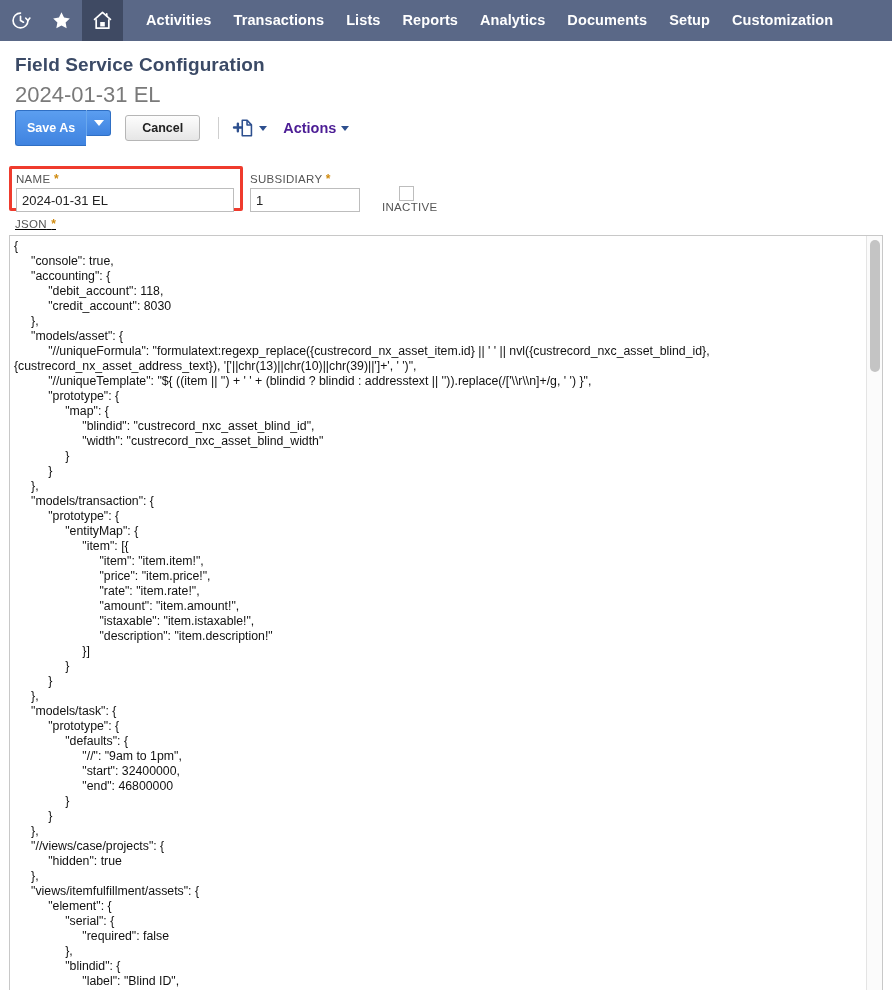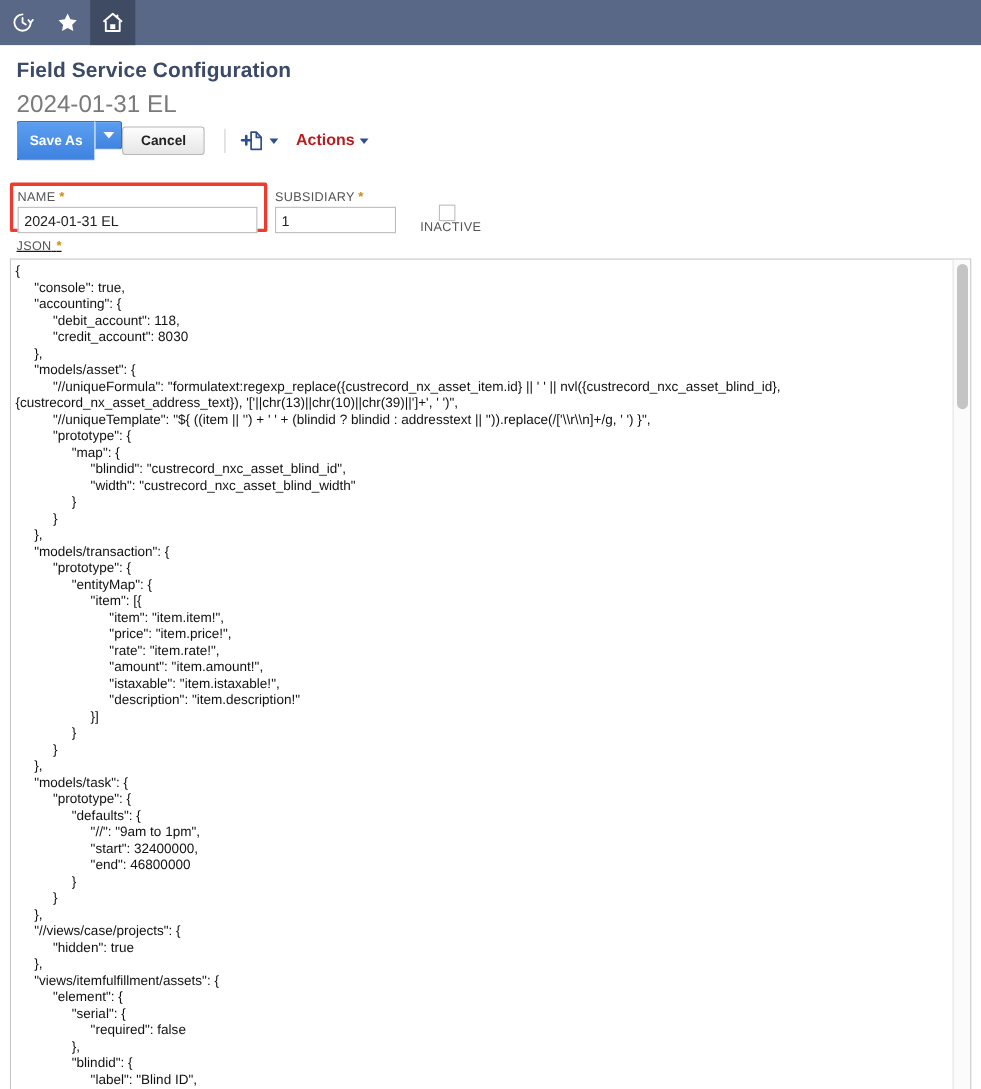--- a/index.html
+++ b/index.html
@@ -96,20 +96,21 @@
   .btn-secondary {
     background: linear-gradient(to bottom, #fdfdfd 0%, #e6e6e6 100%);
     border: 1px solid #b6b6b6;
     border-radius: 3px;
     color: #222;
     font-size: 12.5px;
     font-weight: bold;
     padding: 0 16px;
     height: 26px;
     line-height: 24px;
+    margin-left: 14px;
     cursor: pointer;
   }
   .vsep {
     width: 1px;
     height: 22px;
     background: #cfcfcf;
     margin: 0 13px 0 18px;
   }
   #new-doc-icon { cursor: pointer; display: flex; align-items: center; }
   .caret-dark {
@@ -127,21 +128,21 @@
   }
   #actions-menu {
     display: flex;
     align-items: center;
     margin-left: 16px;
     cursor: pointer;
   }
   #actions-label {
     font-size: 14.5px;
     font-weight: bold;
-    color: #b91c1c;
+    color: #4c1d95;
   }
 
   
   #fields-row {
     position: relative;
     margin: 25px 0 0 0;
     height: 48px;
   }
   #name-highlight {
     position: absolute;
@@ -256,20 +257,30 @@
 
   <div class="nav-icon-btn active" title="Home">
     <svg width="23" height="23" viewBox="0 0 24 24" fill="none" stroke="#ffffff" stroke-width="1.8" stroke-linejoin="round">
       <path d="M3.2 11.3L12 3.6l8.8 7.7"></path>
       <path d="M5.4 10.6V20h13.2v-9.4"></path>
       <rect x="9.6" y="13.6" width="4.8" height="4.6" fill="#ffffff" stroke="none"></rect>
       <path d="M16.4 5.2v2.1" stroke-linecap="round"></path>
     </svg>
   </div>
 
+  <div class="nav-links">
+    <span class="nav-link">Activities</span>
+    <span class="nav-link">Transactions</span>
+    <span class="nav-link">Lists</span>
+    <span class="nav-link">Reports</span>
+    <span class="nav-link">Analytics</span>
+    <span class="nav-link">Documents</span>
+    <span class="nav-link">Setup</span>
+    <span class="nav-link">Customization</span>
+  </div>
 </div>
 
 <div id="page-title">Field Service Configuration</div>
 <div id="record-title">2024-01-31 EL</div>
 
 <div id="button-row">
   <div class="btn-primary-group">
     <button class="btn-primary">Save As</button>
     <div class="btn-primary-caret">
       <span class="caret-white"></span>

